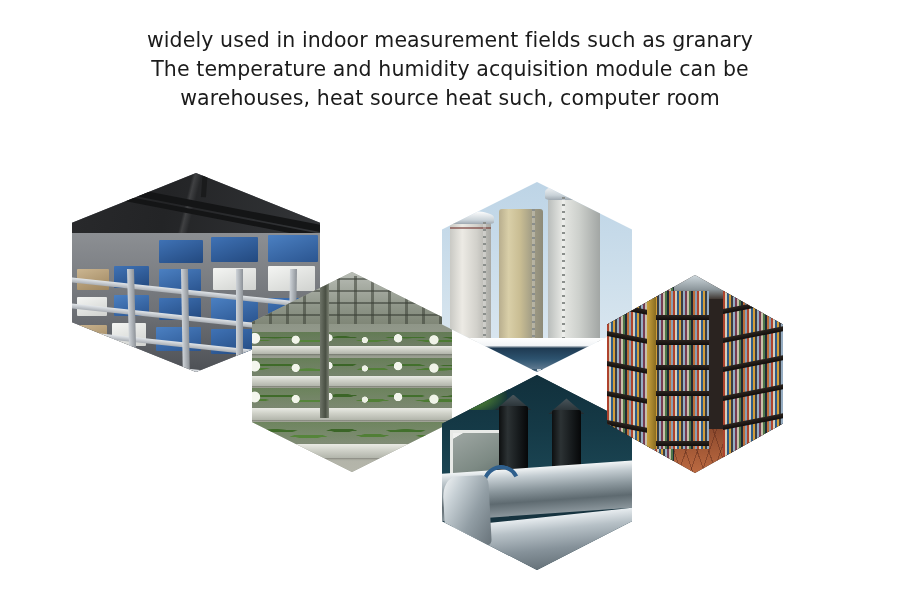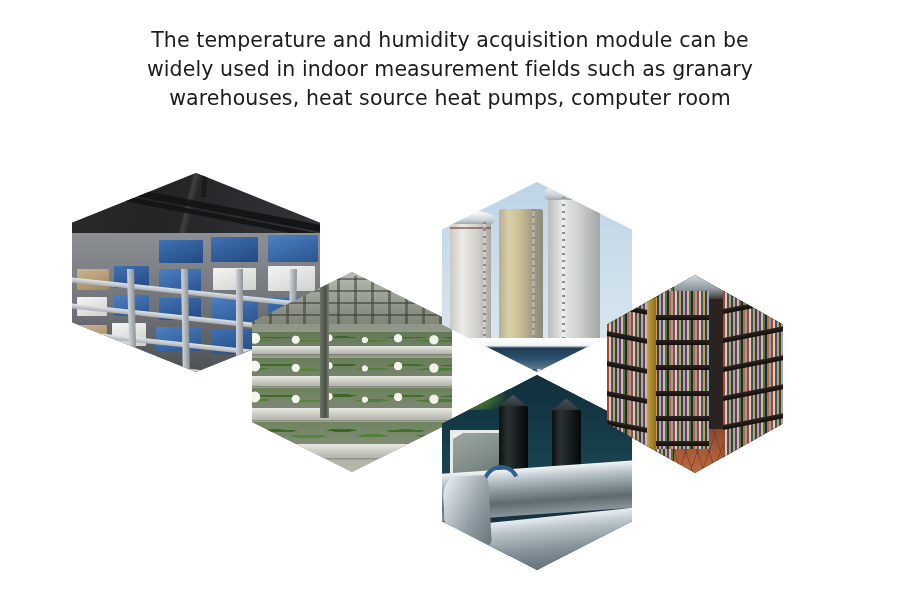--- a/index.html
+++ b/index.html
@@ -286,23 +286,23 @@
     position: absolute; left: 40%; top: 79%; width: 12%; height: 10%;
     background: linear-gradient(180deg,#eef1f2,#a9b3b8);
     border-radius: 2px;
     transform: rotate(-6deg);
   }
 </style>
 </head>
 <body>
 
 <div class="caption">
+  <span class="line">widely used in indoor measurement fields such as granary</span>
   <span class="line">The temperature and humidity acquisition module can be</span>
-  <span class="line">widely used in indoor measurement fields such as granary</span>
-  <span class="line">warehouses, heat source heat pumps, computer room</span>
+  <span class="line">warehouses, heat source heat such, computer room</span>
 </div>
 
 <div class="hex-scene">
 
   <div class="hex" style="left:72px; top:173px; width:248px; height:199px;">
     <div class="photo ph-warehouse">
       <div class="wh-roof">
         <div class="wh-beam wh-b2"></div>
         <div class="wh-beam wh-b1"></div>
         <div class="wh-beam wh-b3"></div>

